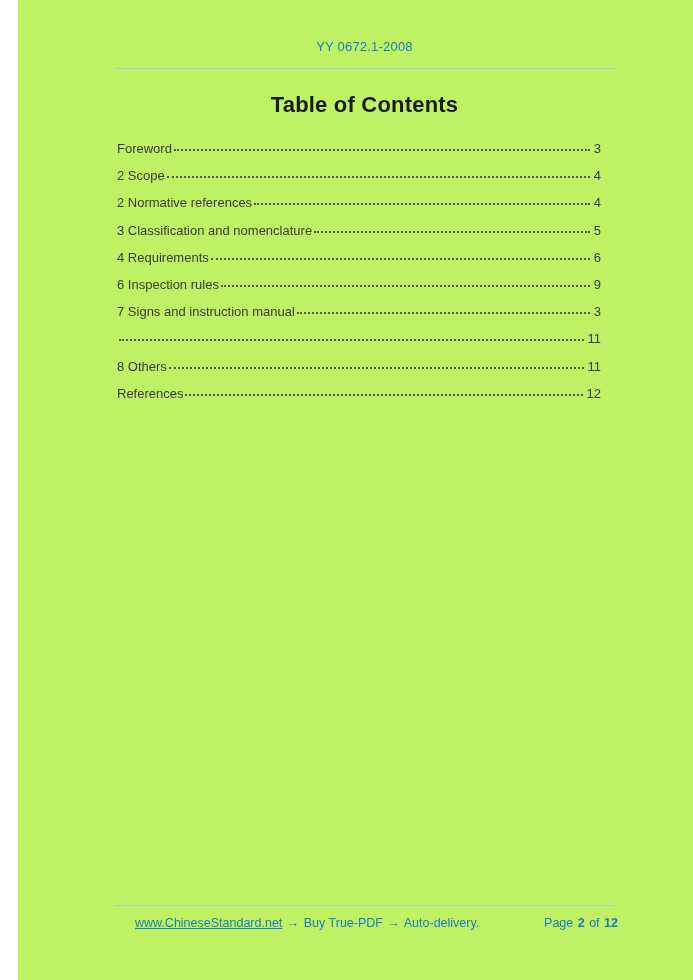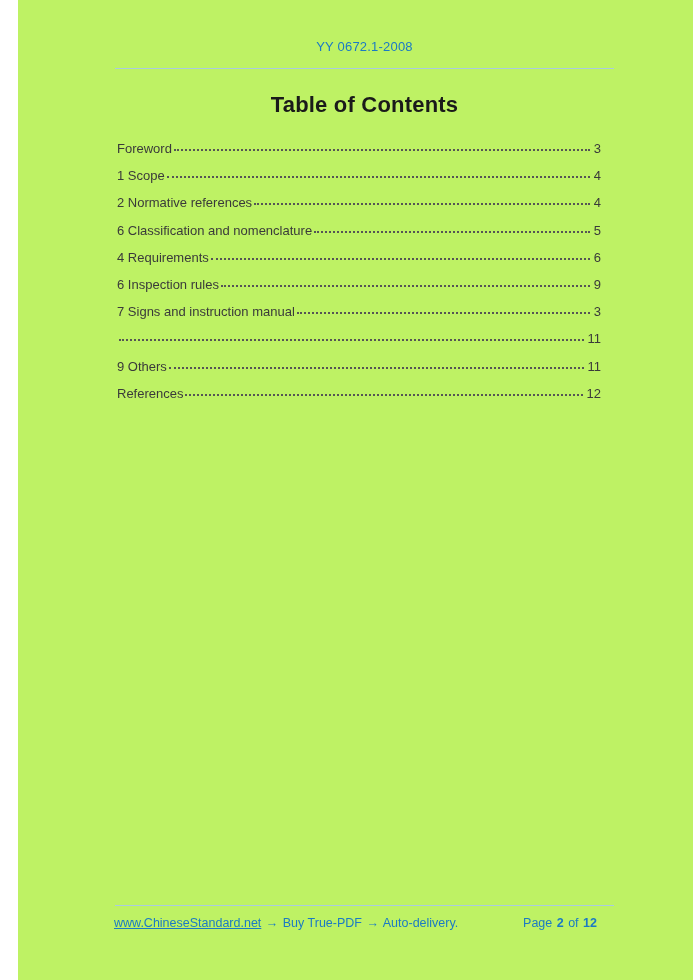--- a/index.html
+++ b/index.html
@@ -86,21 +86,21 @@
     position: absolute;
     top: 905px;
     left: 97px;
     width: 499px;
     height: 1px;
     background: #a9cbe0;
   }
   .footer-bar {
     position: absolute;
     top: 916px;
-    left: 96px;
+    left: 117px;
     width: 484px;
     display: flex;
     justify-content: space-between;
     align-items: baseline;
     font-size: 12.5px;
     color: #1b7ac4;
   }
   .footer-left {
     white-space: nowrap;
   }
@@ -130,33 +130,33 @@
   <div class="page-title">Table of Contents</div>
 
   <div class="toc-list">
     <div class="toc-row">
       <span class="toc-label">Foreword</span>
       <span class="dot-leader"></span>
       <span class="toc-page">3</span>
     </div>
 
     <div class="toc-row">
-      <span class="toc-label">1 Scope</span>
+      <span class="toc-label">2 Scope</span>
       <span class="dot-leader"></span>
       <span class="toc-page">4</span>
     </div>
 
     <div class="toc-row">
       <span class="toc-label">2 Normative references</span>
       <span class="dot-leader"></span>
       <span class="toc-page">4</span>
     </div>
 
     <div class="toc-row">
-      <span class="toc-label">6 Classification and nomenclature</span>
+      <span class="toc-label">3 Classification and nomenclature</span>
       <span class="dot-leader"></span>
       <span class="toc-page">5</span>
     </div>
 
     <div class="toc-row">
       <span class="toc-label">4 Requirements</span>
       <span class="dot-leader"></span>
       <span class="toc-page">6</span>
     </div>
 
@@ -172,21 +172,21 @@
       <span class="dot-leader"></span>
       <span class="toc-page">3</span>
     </div>
 
     <div class="toc-row">
       <span class="dot-leader"></span>
       <span class="toc-page">11</span>
     </div>
 
     <div class="toc-row">
-      <span class="toc-label">9 Others</span>
+      <span class="toc-label">8 Others</span>
       <span class="dot-leader"></span>
       <span class="toc-page">11</span>
     </div>
 
     <div class="toc-row">
       <span class="toc-label">References</span>
       <span class="dot-leader"></span>
       <span class="toc-page">12</span>
     </div>
   </div>

